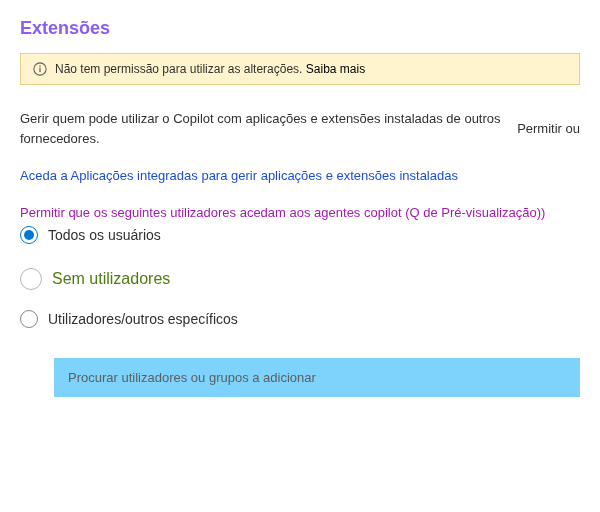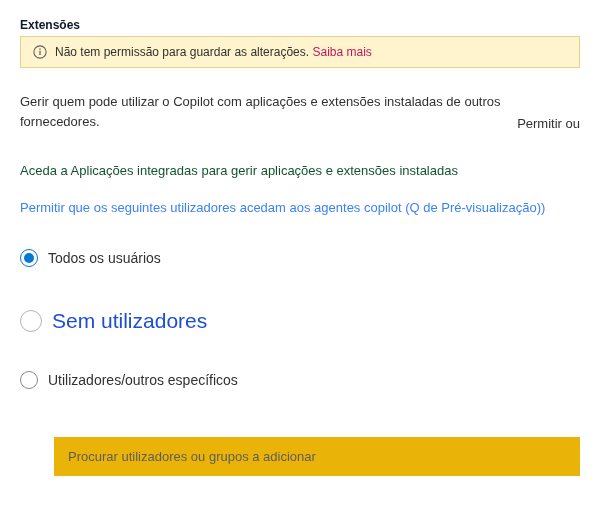--- a/index.html
+++ b/index.html
@@ -10,24 +10,24 @@
     body {
       font-family: "Segoe UI", -apple-system, sans-serif;
       font-size: 13px;
       color: #323130;
       width: 600px;
       height: 512px;
       padding: 18px 20px;
       background: #ffffff;
     }
     .page-title {
-      font-size: 12px;
+      font-size: 18px;
       font-weight: 600;
-      margin-bottom: 4px;
-      color: #0f172a;
+      margin-bottom: 14px;
+      color: #8b5cf6;
     }
     .warning-banner {
       background: #fff4ce;
       border: 1px solid #e5d28a;
       padding: 8px 12px;
       display: flex;
       align-items: center;
       gap: 8px;
       margin-bottom: 24px;
     }
@@ -37,55 +37,54 @@
       height: 14px;
       display: inline-flex;
       align-items: center;
       justify-content: center;
     }
     .warning-banner .msg {
       font-size: 12px;
       color: #323130;
     }
     .link {
-      color: #be185d;
+      color: #000000;
       text-decoration: none;
       cursor: pointer;
       text-align: right;
     }
     .desc-row {
       display: flex;
-      align-items: flex-end;
-      margin-bottom: 32px;
+      align-items: center;
+      margin-bottom: 20px;
     }
     .desc-text {
       font-size: 13px;
       color: #323130;
       line-height: 1.5;
       flex: 1;
     }
     .desc-right {
       font-size: 13px;
       color: #323130;
       white-space: nowrap;
     }
     .sub-desc {
       font-size: 13px;
-      color: #14532d;
+      color: #1d4ed8;
       margin-bottom: 22px;
     }
     .section-label {
       font-size: 13px;
-      color: #3b82f6;
-      margin-bottom: 28px;
+      color: #a21caf;
     }
     .radio-group {
       display: flex;
       flex-direction: column;
-      gap: 18px;
+      gap: 0;
     }
     .radio-item {
       display: flex;
       align-items: center;
       gap: 10px;
       cursor: pointer;
     }
     .radio-item.r-small {
       padding: 6px 0 20px 0;
     }
@@ -118,28 +117,28 @@
     .radio-circle.big {
       width: 22px;
       height: 22px;
       border: 1px solid #b5b5b5;
     }
     .radio-label-small {
       font-size: 14px;
       color: #323130;
     }
     .radio-label-large {
-      font-size: 21px;
+      font-size: 16px;
       font-weight: 400;
-      color: #1d4ed8;
+      color: #4d7c0f;
     }
     .search-box {
       margin-left: 34px;
       margin-top: 10px;
-      background: #eab308;
+      background: #7dd3fc;
       border: none;
       padding: 12px 14px;
       width: calc(100% - 34px);
       font-size: 13px;
       color: #605e5c;
       font-family: inherit;
     }
     .search-box::placeholder {
       color: #605e5c;
     }
@@ -151,21 +150,21 @@
 
 <div class="warning-banner">
   <span class="info-icon">
     <svg width="14" height="14" viewBox="0 0 16 16">
       <circle cx="8" cy="8" r="7" fill="none" stroke="#605e5c" stroke-width="1.2"></circle>
       <circle cx="8" cy="4.5" r="0.9" fill="#605e5c"></circle>
       <rect x="7.3" y="6.5" width="1.4" height="5" fill="#605e5c"></rect>
     </svg>
   </span>
   <span class="msg">
-    <span>Não tem permissão para guardar as alterações.</span>
+    <span>Não tem permissão para utilizar as alterações.</span>
     <a class="link">Saiba mais</a>
   </span>
 </div>
 
 <div class="desc-row">
   <div class="desc-text">Gerir quem pode utilizar o Copilot com aplicações e extensões instaladas de outros fornecedores.</div>
   <div class="desc-right">Permitir ou</div>
 </div>
 
 <div class="sub-desc">Aceda a Aplicações integradas para gerir aplicações e extensões instaladas</div>

